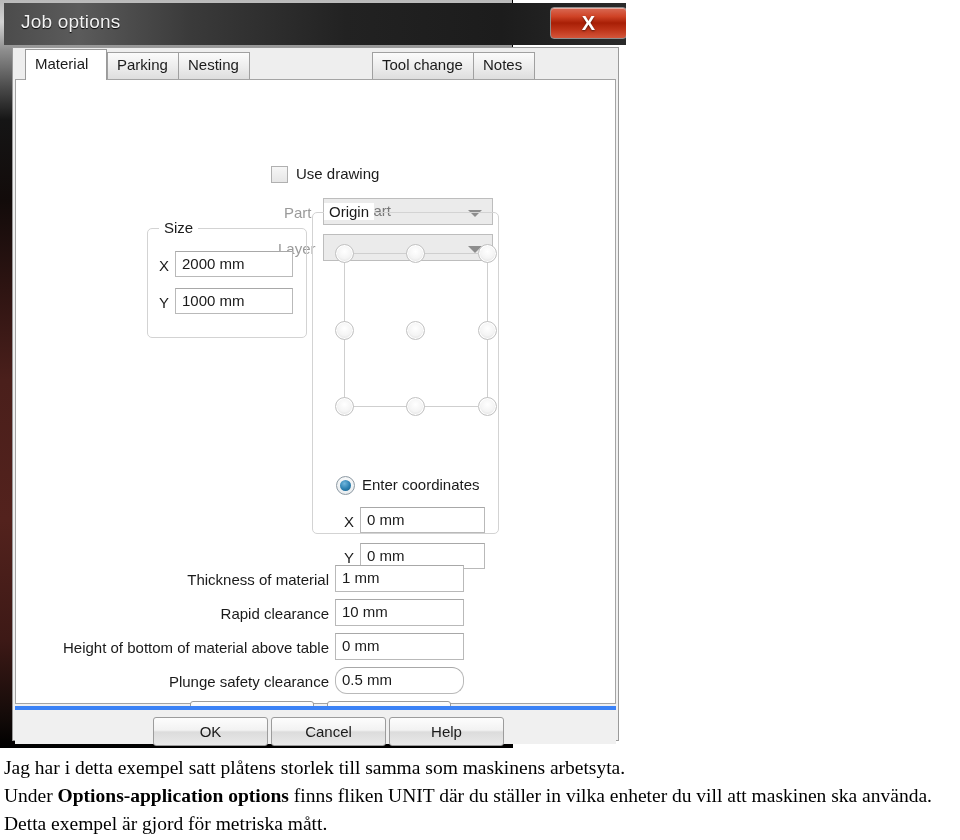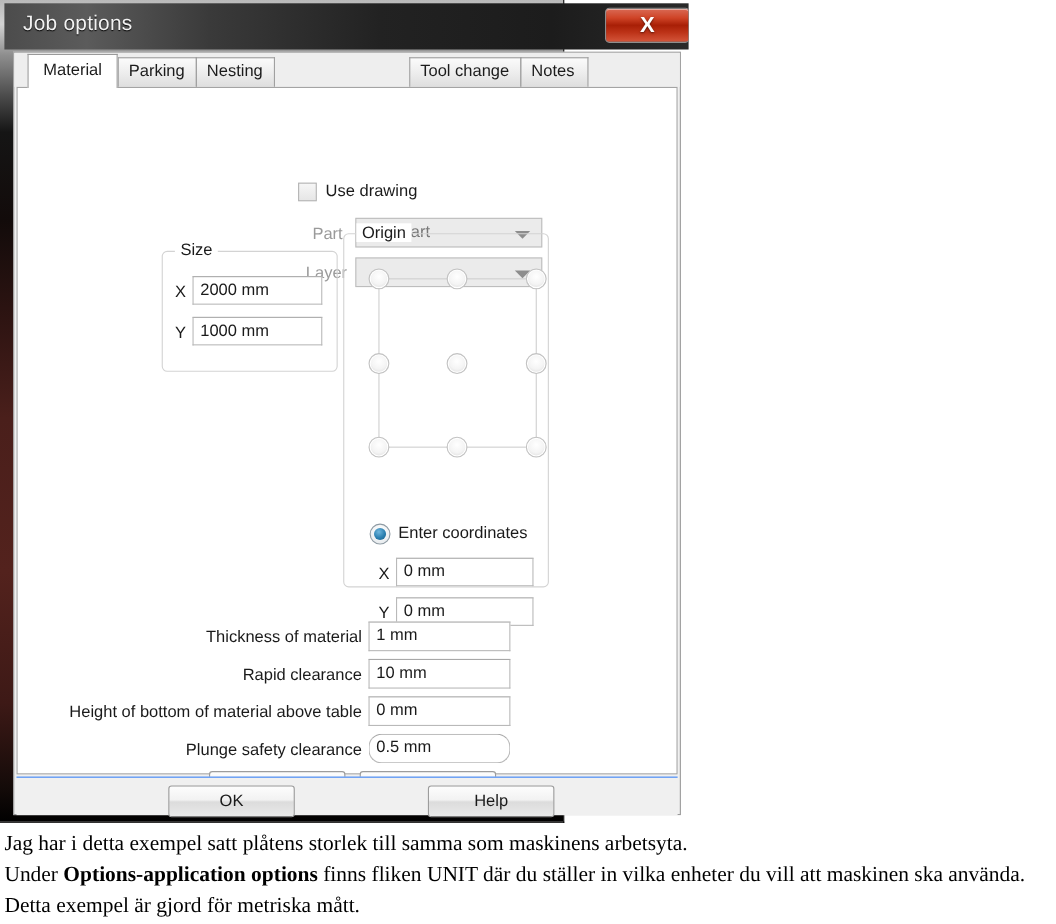--- a/index.html
+++ b/index.html
@@ -132,21 +132,20 @@
     white-space: nowrap;
     cursor: pointer;
   }
   .tab.active {
     top: 1px;
     height: 31px;
     background: #ffffff;
     border-color: #9a9a9a;
     z-index: 3;
     padding-top: 5px;
-    text-align: center;
   }
 
   
   #tab-panel {
     position: absolute;
     left: 2px;
     top: 31px;
     width: 601px;
     height: 625px;
     background: #ffffff;
@@ -308,21 +307,21 @@
   }
 
   
   #dialog-footer {
     position: absolute;
     left: 2px;
     top: 658px;
     width: 601px;
     height: 34px;
     background: #f0f0f0;
-    border-top: 1px solid #3b82f6;
+    border-top: 4px solid #3b82f6;
   }
 
   
   #caption-block {
     position: absolute;
     left: 4px;
     top: 754px;
     width: 952px;
     font-family: "Liberation Serif", serif;
     font-size: 19.5px;
@@ -432,20 +431,21 @@
 
       <div class="static-label" style="left:313px;top:593px;transform:translateX(-100%);">Plunge safety clearance</div>
       <div class="field-box" style="left:319px;top:587px;width:129px;height:27px;border-radius:12px;">0.5 mm</div>
 
       <div class="push-button" style="left:174px;top:621px;width:124px;height:29px;line-height:27px;">Save material</div>
       <div class="push-button" style="left:311px;top:621px;width:124px;height:29px;line-height:27px;">Load material</div>
     </div>
 
     <div id="dialog-footer">
       <div class="push-button" style="left:138px;top:7px;width:115px;height:29px;line-height:27px;">OK</div>
+      <div class="push-button" style="left:256px;top:7px;width:115px;height:29px;line-height:27px;">Cancel</div>
       <div class="push-button" style="left:374px;top:7px;width:115px;height:29px;line-height:27px;">Help</div>
     </div>
 
   </div>
 </div>
 
 <div id="caption-block">
   <div>Jag har i detta exempel satt plåtens storlek till samma som maskinens arbetsyta.</div>
   <div>
     <span>Under </span><b>Options-application options</b><span> finns fliken UNIT där du ställer in vilka enheter du vill att maskinen ska använda. Detta exempel är gjord för metriska mått.</span>

